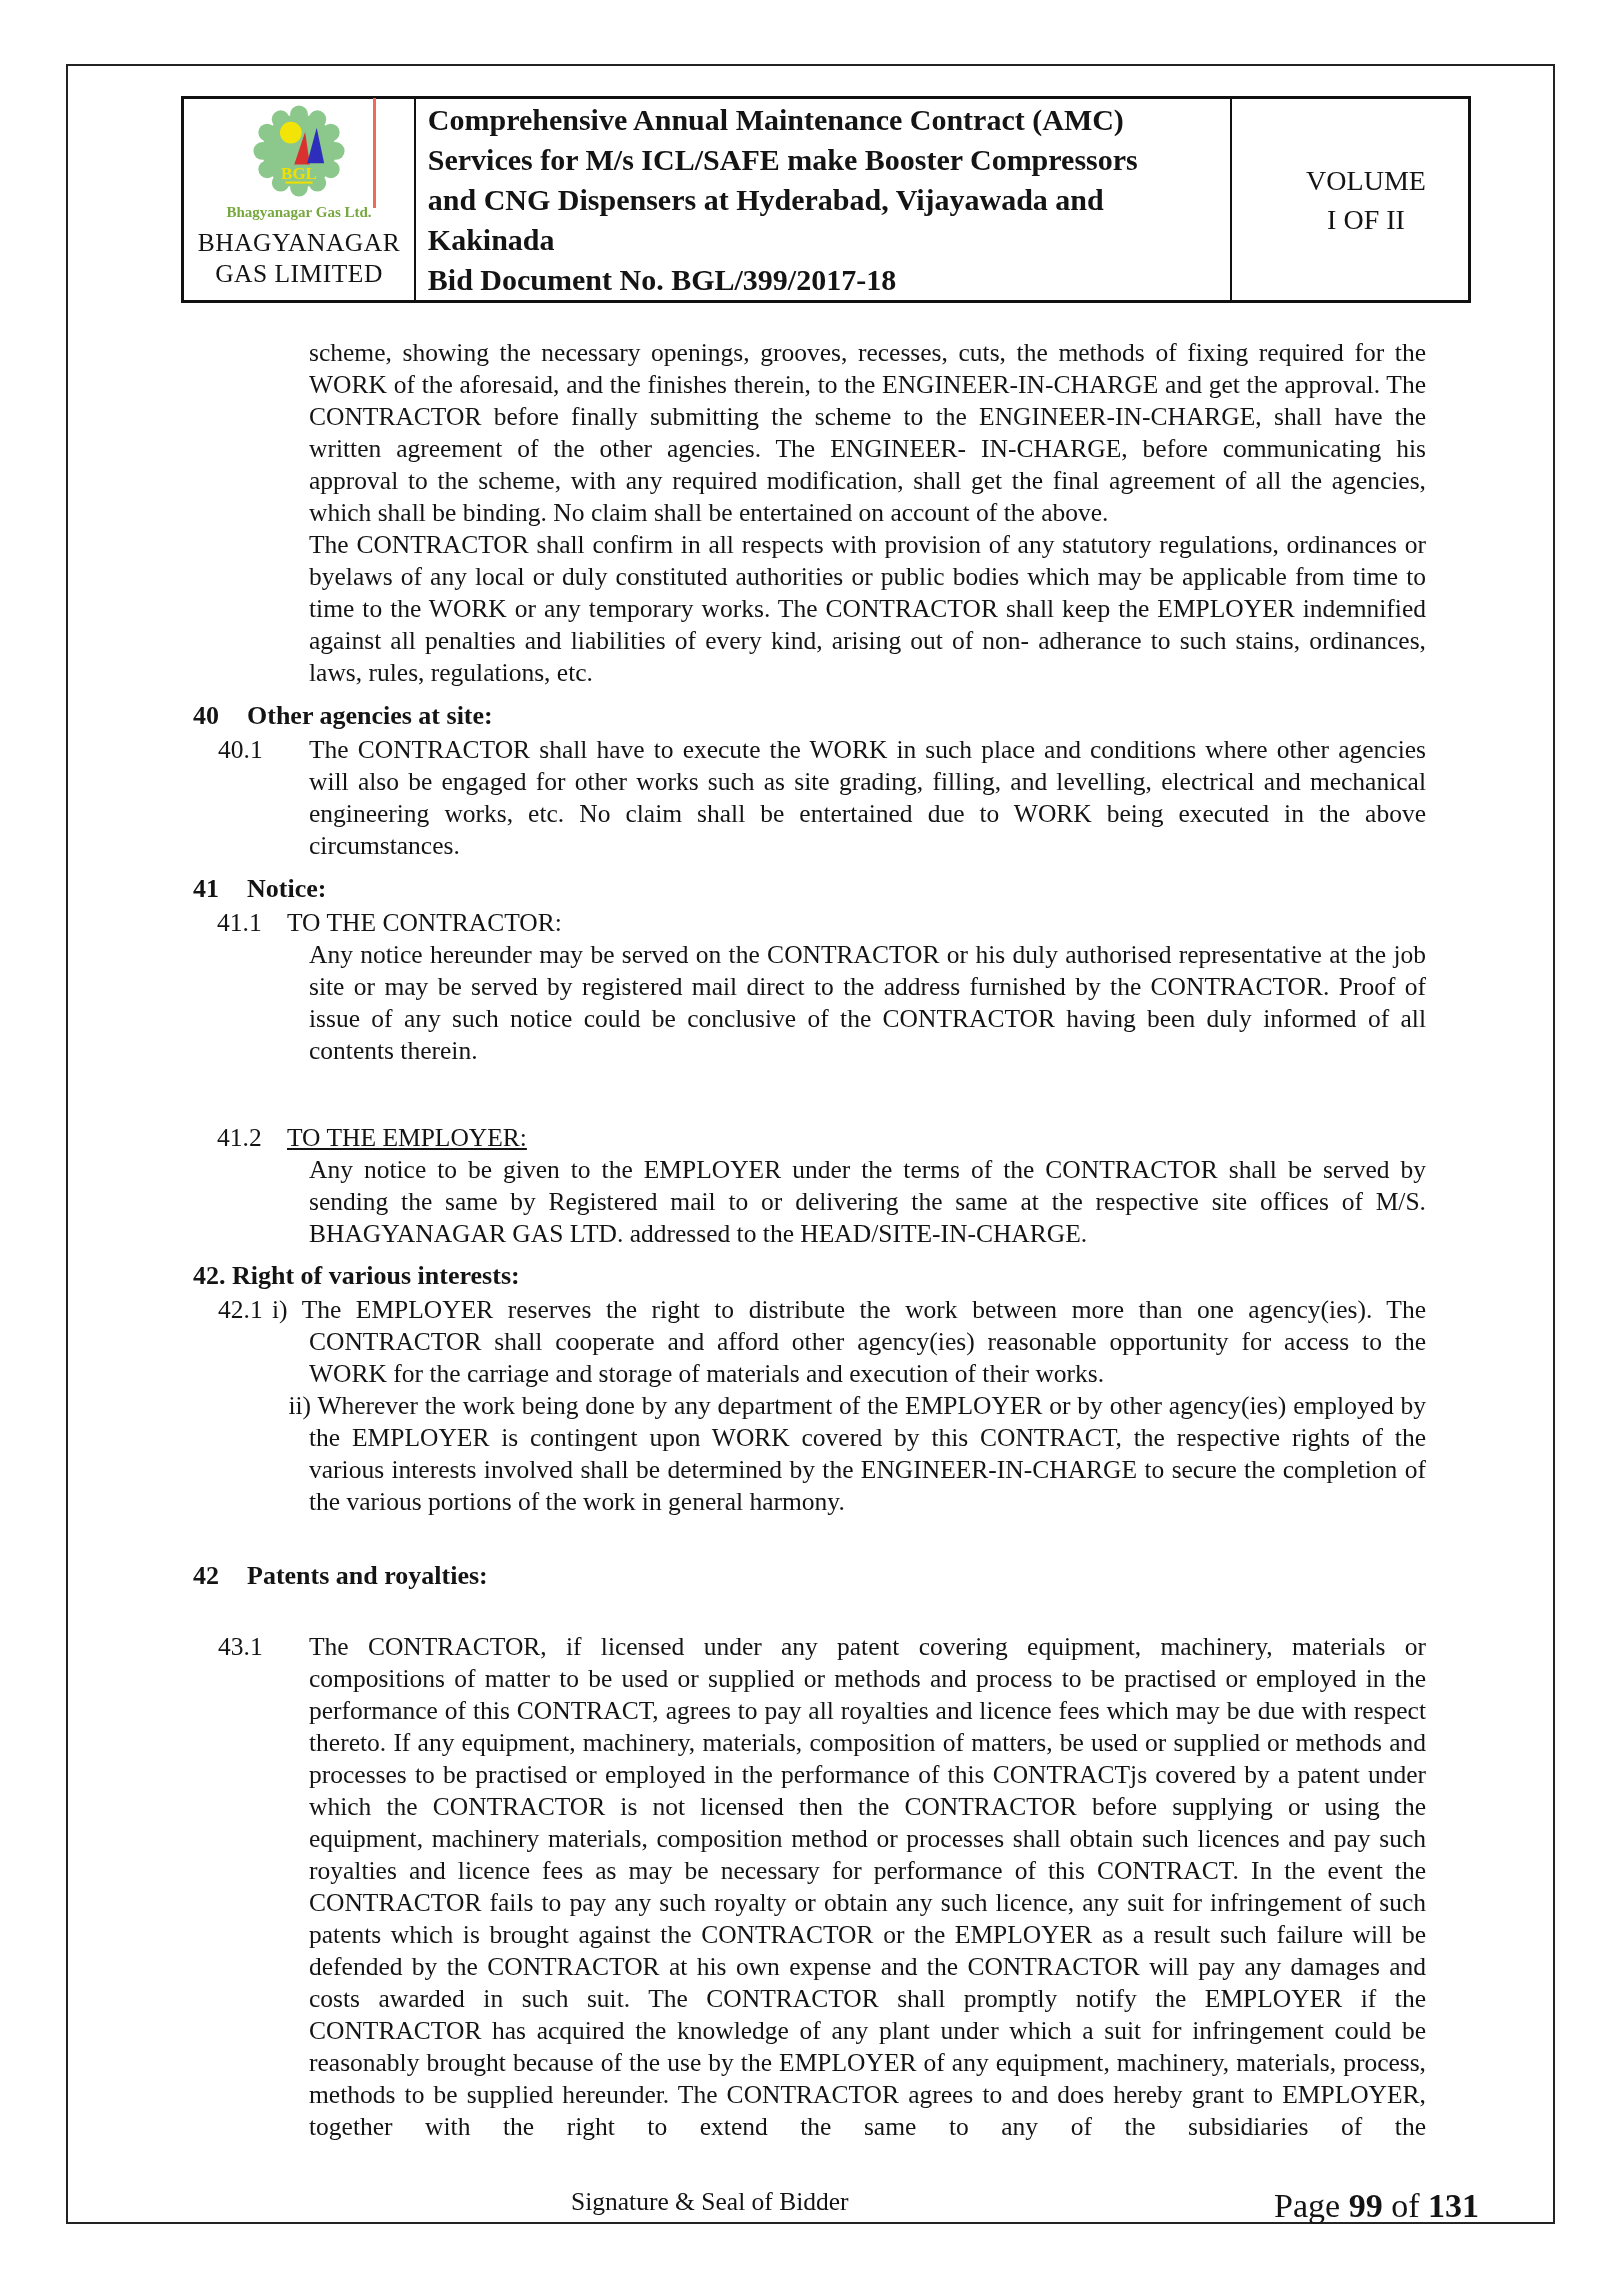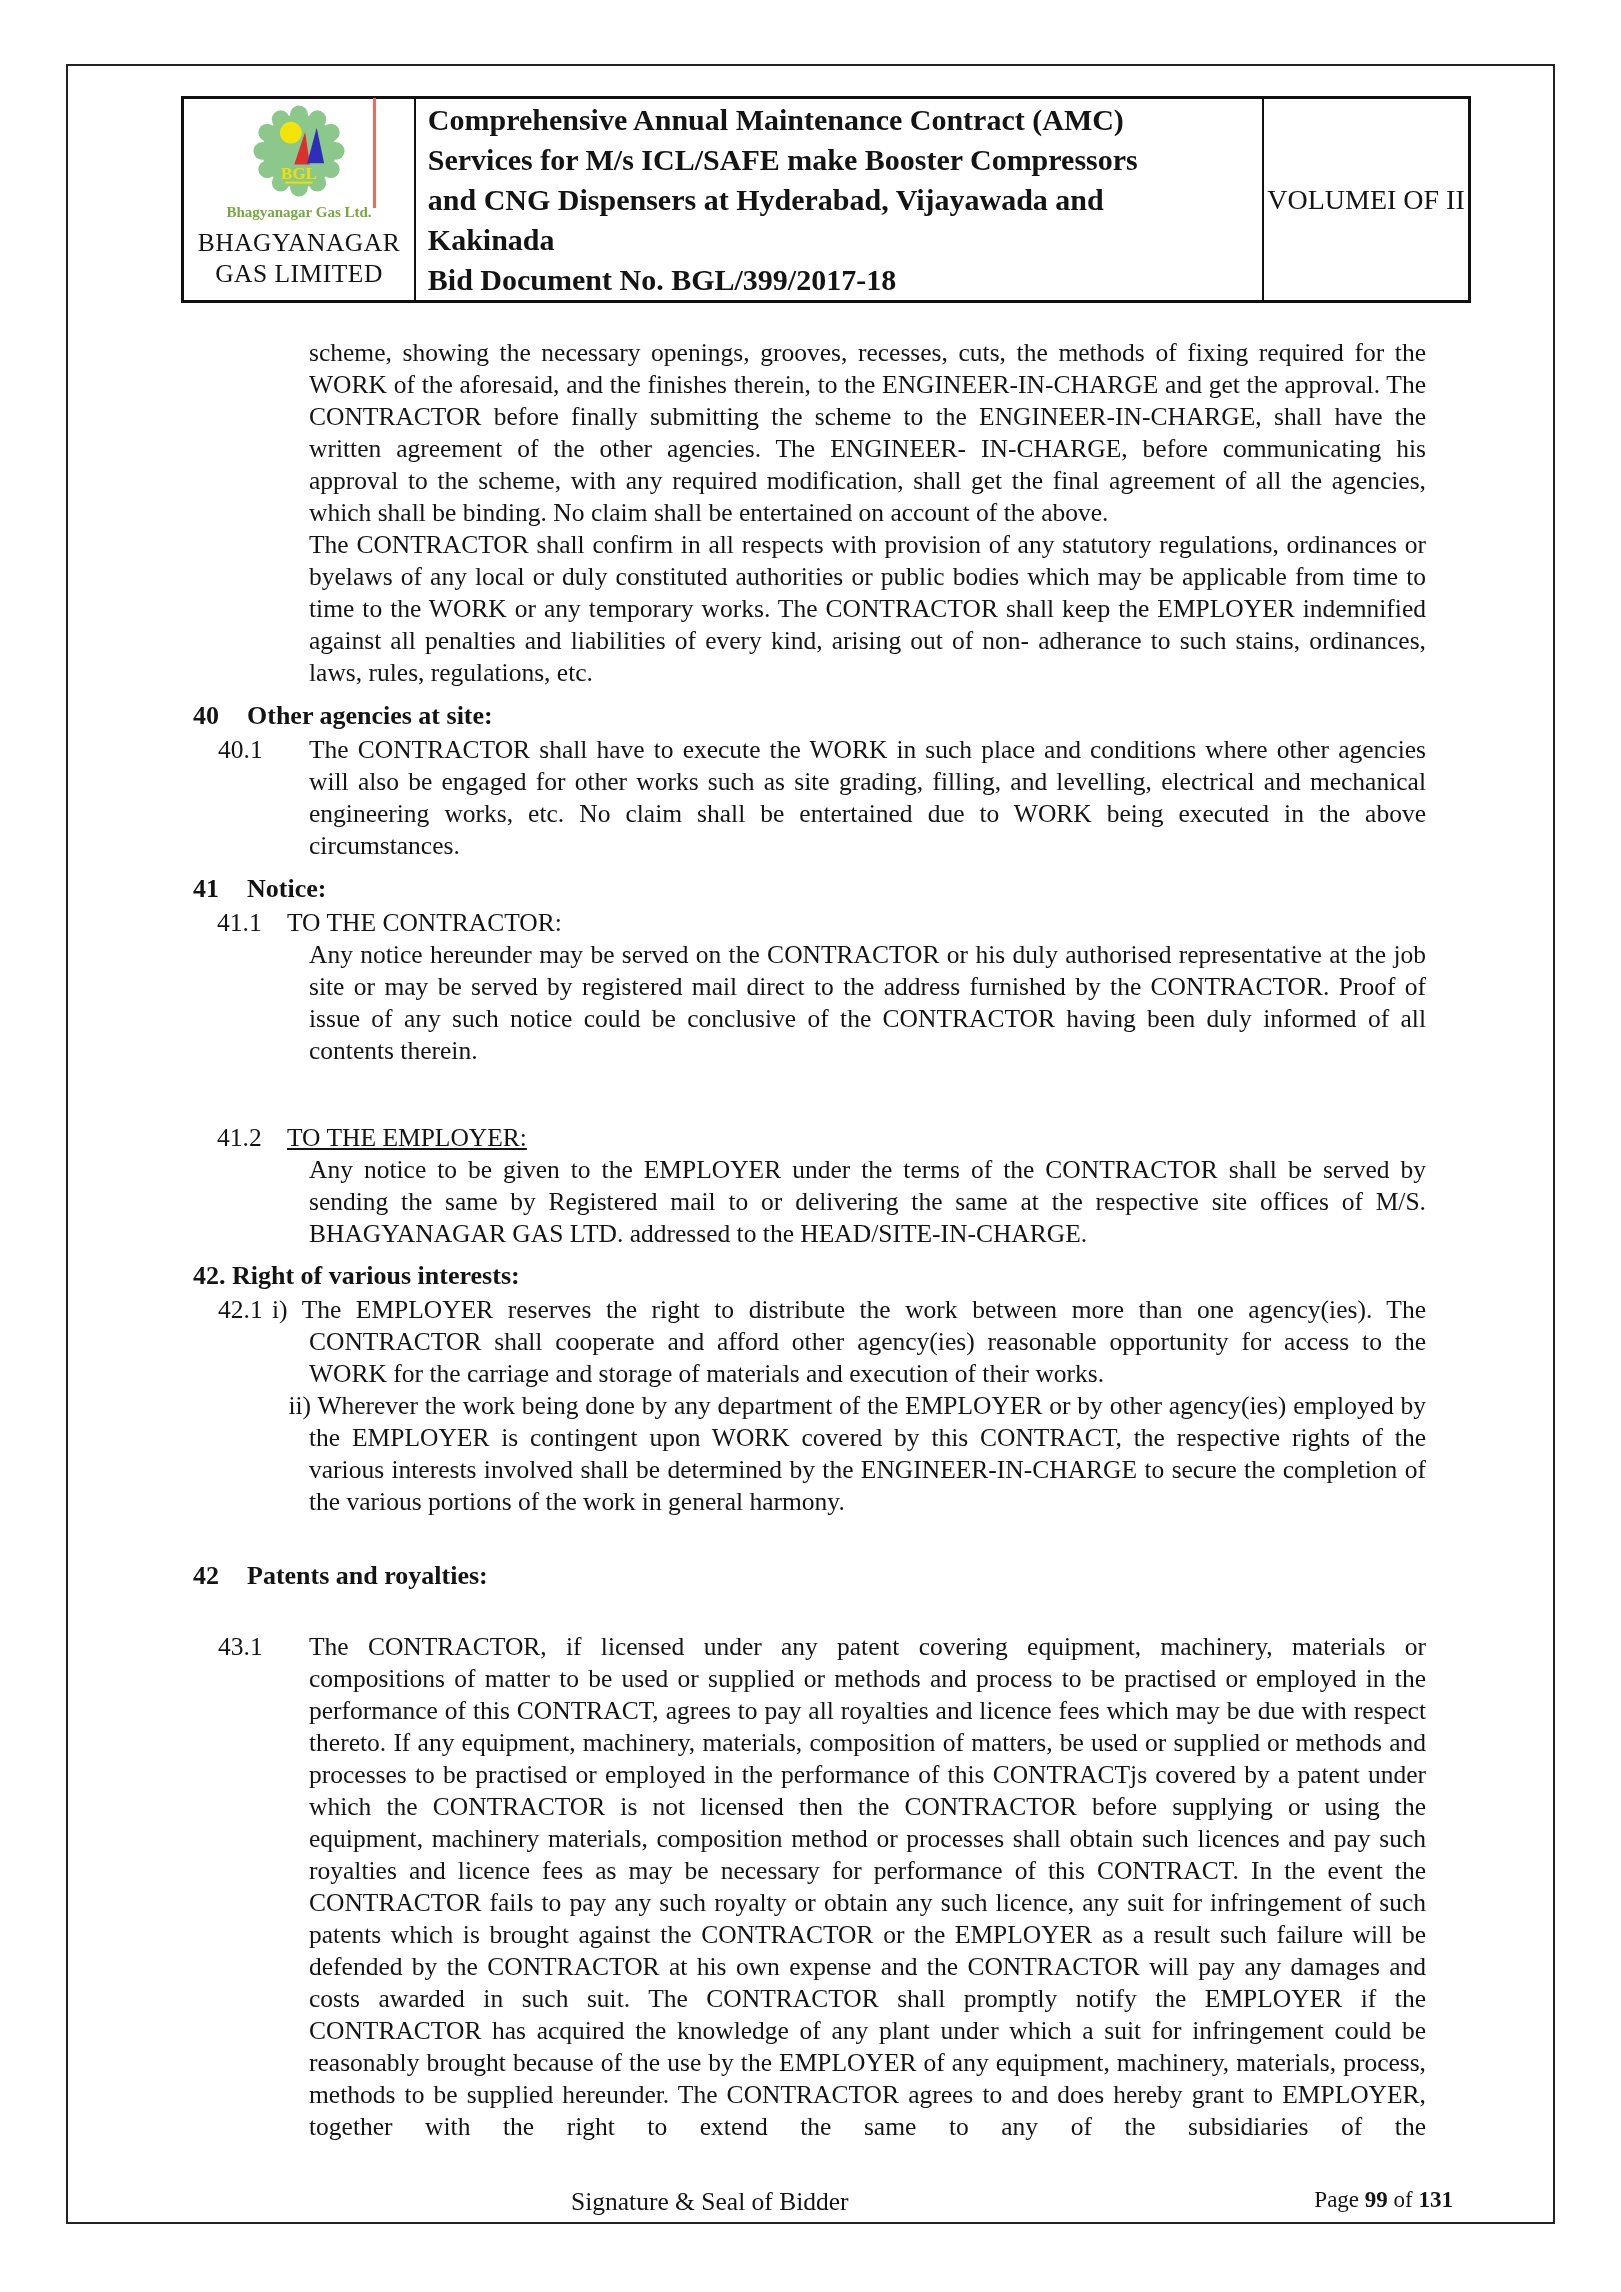--- a/index.html
+++ b/index.html
@@ -23,22 +23,22 @@
   }
   .logo-svg { width:102px; height:102px; display:block; }
   .logo-caption { font-size:15px; font-weight:bold; margin-top:0px; }
   .company-name { font-size:25.5px; line-height:31px; text-align:center; margin-top:5.9px; letter-spacing:0.5px; }
   .title-cell {
     flex:1; border-right:2.9px solid #111; box-sizing:border-box;
     display:flex; flex-direction:column; justify-content:center; 
     font-weight:bold; font-size:30px; line-height:40px; padding:3.9px 11.8px;
   }
   .volume-cell {
-    width:204px; display:flex; flex-direction:row; align-items:center;
-    justify-content:center; font-size:28px; line-height:39px;
+    width:204px; display:flex; flex-direction:column; align-items:center;
+    justify-content:center; font-size:28px; line-height:39px;padding-left:32px;
   }
   .red-artifact { position:absolute; left:373px; top:98px; width:2.9px; height:110px; }
 
   
   .content { position:absolute; left:0; top:337px; width:1432px; }
   .bodytext { font-size:25.5px; line-height:32px; text-align:justify; text-align-last:left; }
   .para { margin-left:309px; width:1117px; }
   .rel { position:relative; }
   .item-num { position:absolute; left:-91px; top:0; text-align:left; }
   .label-num { position:absolute; left:-70px; top:0; }
@@ -49,21 +49,21 @@
   .hang-i { text-indent:-37px; }
   .hang-ii { text-indent:-20.6px; }
   .just-last { text-align-last:justify; }
   .mt-h { margin-top:9.8px; }
   .mt-sm { margin-top:2px; }
   .gap-4112 { margin-top:55px; }
   .h-pat { margin-top:41px; margin-bottom:39px; }
 
   
   .footer-sig { position:absolute; left:571px; top:2187px; font-size:25.5px; }
-  .footer-page { position:absolute; right:168px; top:2187px; font-size:23px; }
+  .footer-page { position:absolute; right:142px; top:2187px; font-size:34px; }
   .footer-page b { font-weight:bold; }
 </style>
 </head>
 <body>
 
 <div class="page">
 
   <div class="page-border"></div>
 
   <div class="header-table">

